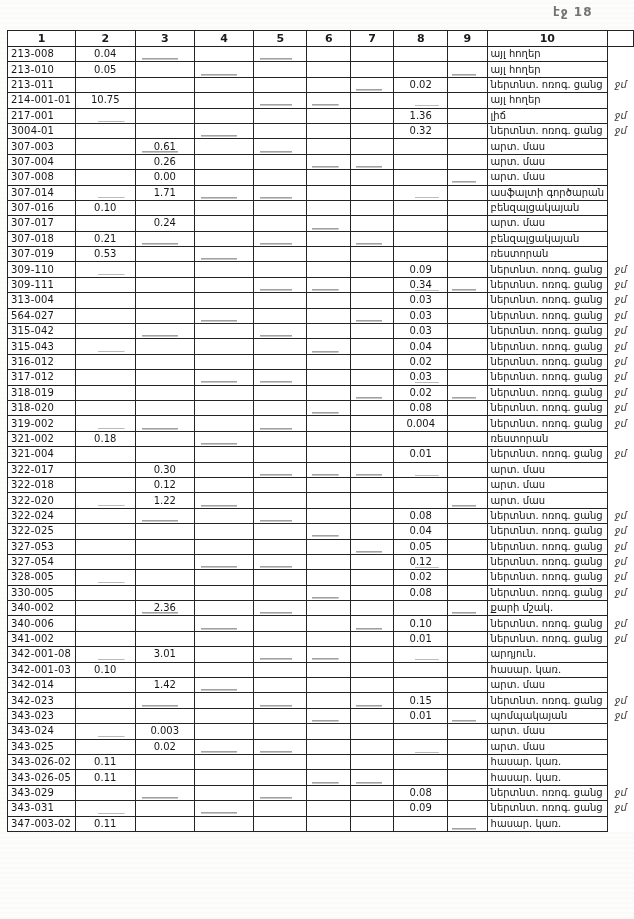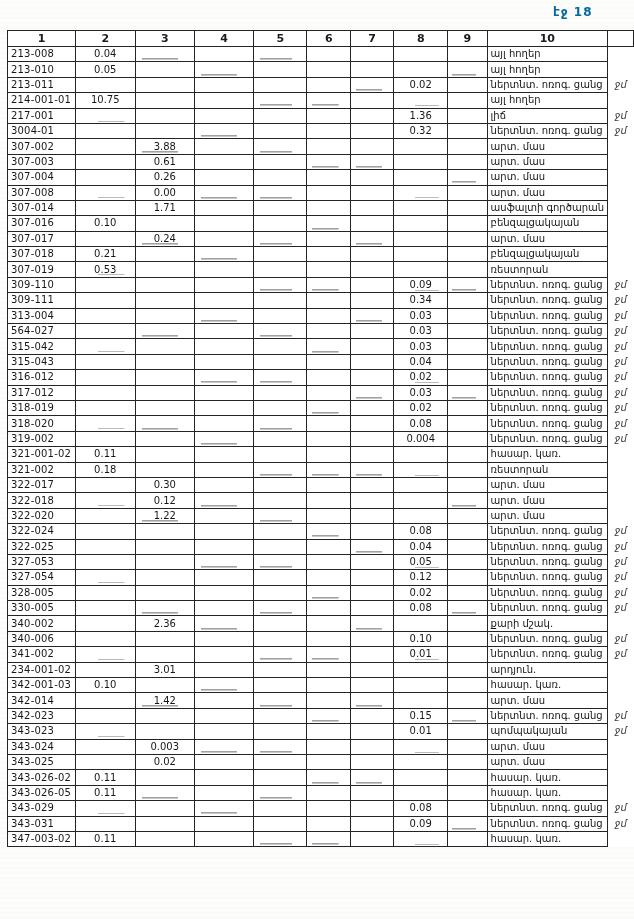--- a/index.html
+++ b/index.html
@@ -10,21 +10,21 @@
     color:#171717;
   }
   
   body::before{
     content:"";position:absolute;inset:0;pointer-events:none;
     background:
       repeating-linear-gradient(0deg, rgba(0,0,0,0.012) 0 2px, transparent 2px 5px);
   }
   .page-label{
     position:absolute;top:5px;left:553px;
-    font-size:12px;font-weight:bold;letter-spacing:1px;color:#0369a1;
+    font-size:12px;font-weight:bold;letter-spacing:1px;color:#737373;
   }
   table.sheet{
     position:absolute;left:7px;top:30px;
     border-collapse:collapse;table-layout:fixed;
     background:#fff;
   }
   table.sheet th, table.sheet td{
     border:1.4px solid #242424;
     font-size:10px;line-height:1;
     height:14.4px;padding:0 3px;
@@ -169,33 +169,20 @@
         <td class="c-num"></td>
         <td class="c-num"></td>
         <td class="c-num"></td>
         <td class="c-num"></td>
         <td class="c-num">0.32</td>
         <td class="c-num"></td>
         <td class="c-desc">ներտնտ. ոռոգ. ցանց</td>
         <td class="c-note">ջմ</td>
       </tr>
       <tr>
-        <td class="c-code">307-002</td>
-        <td class="c-num"></td>
-        <td class="c-num">3.88</td>
-        <td class="c-num"></td>
-        <td class="c-num"></td>
-        <td class="c-num"></td>
-        <td class="c-num"></td>
-        <td class="c-num"></td>
-        <td class="c-num"></td>
-        <td class="c-desc">արտ. մաս</td>
-        <td class="c-note"></td>
-      </tr>
-      <tr>
         <td class="c-code">307-003</td>
         <td class="c-num"></td>
         <td class="c-num">0.61</td>
         <td class="c-num"></td>
         <td class="c-num"></td>
         <td class="c-num"></td>
         <td class="c-num"></td>
         <td class="c-num"></td>
         <td class="c-num"></td>
         <td class="c-desc">արտ. մաս</td>
@@ -429,46 +416,46 @@
         <td class="c-num"></td>
         <td class="c-num"></td>
         <td class="c-num"></td>
         <td class="c-num"></td>
         <td class="c-num">0.004</td>
         <td class="c-num"></td>
         <td class="c-desc">ներտնտ. ոռոգ. ցանց</td>
         <td class="c-note">ջմ</td>
       </tr>
       <tr>
-        <td class="c-code">321-001-02</td>
-        <td class="c-num">0.11</td>
-        <td class="c-num"></td>
-        <td class="c-num"></td>
-        <td class="c-num"></td>
-        <td class="c-num"></td>
-        <td class="c-num"></td>
-        <td class="c-num"></td>
-        <td class="c-num"></td>
-        <td class="c-desc">հասար. կառ.</td>
-        <td class="c-note"></td>
-      </tr>
-      <tr>
         <td class="c-code">321-002</td>
         <td class="c-num">0.18</td>
         <td class="c-num"></td>
         <td class="c-num"></td>
         <td class="c-num"></td>
         <td class="c-num"></td>
         <td class="c-num"></td>
         <td class="c-num"></td>
         <td class="c-num"></td>
         <td class="c-desc">ռեստորան</td>
         <td class="c-note"></td>
       </tr>
       <tr>
+        <td class="c-code">321-004</td>
+        <td class="c-num"></td>
+        <td class="c-num"></td>
+        <td class="c-num"></td>
+        <td class="c-num"></td>
+        <td class="c-num"></td>
+        <td class="c-num"></td>
+        <td class="c-num">0.01</td>
+        <td class="c-num"></td>
+        <td class="c-desc">ներտնտ. ոռոգ. ցանց</td>
+        <td class="c-note">ջմ</td>
+      </tr>
+      <tr>
         <td class="c-code">322-017</td>
         <td class="c-num"></td>
         <td class="c-num">0.30</td>
         <td class="c-num"></td>
         <td class="c-num"></td>
         <td class="c-num"></td>
         <td class="c-num"></td>
         <td class="c-num"></td>
         <td class="c-num"></td>
         <td class="c-desc">արտ. մաս</td>
@@ -611,21 +598,21 @@
         <td class="c-num"></td>
         <td class="c-num"></td>
         <td class="c-num"></td>
         <td class="c-num"></td>
         <td class="c-num">0.01</td>
         <td class="c-num"></td>
         <td class="c-desc">ներտնտ. ոռոգ. ցանց</td>
         <td class="c-note">ջմ</td>
       </tr>
       <tr>
-        <td class="c-code">234-001-02</td>
+        <td class="c-code">342-001-08</td>
         <td class="c-num"></td>
         <td class="c-num">3.01</td>
         <td class="c-num"></td>
         <td class="c-num"></td>
         <td class="c-num"></td>
         <td class="c-num"></td>
         <td class="c-num"></td>
         <td class="c-num"></td>
         <td class="c-desc">արդյուն.</td>
         <td class="c-note"></td>

